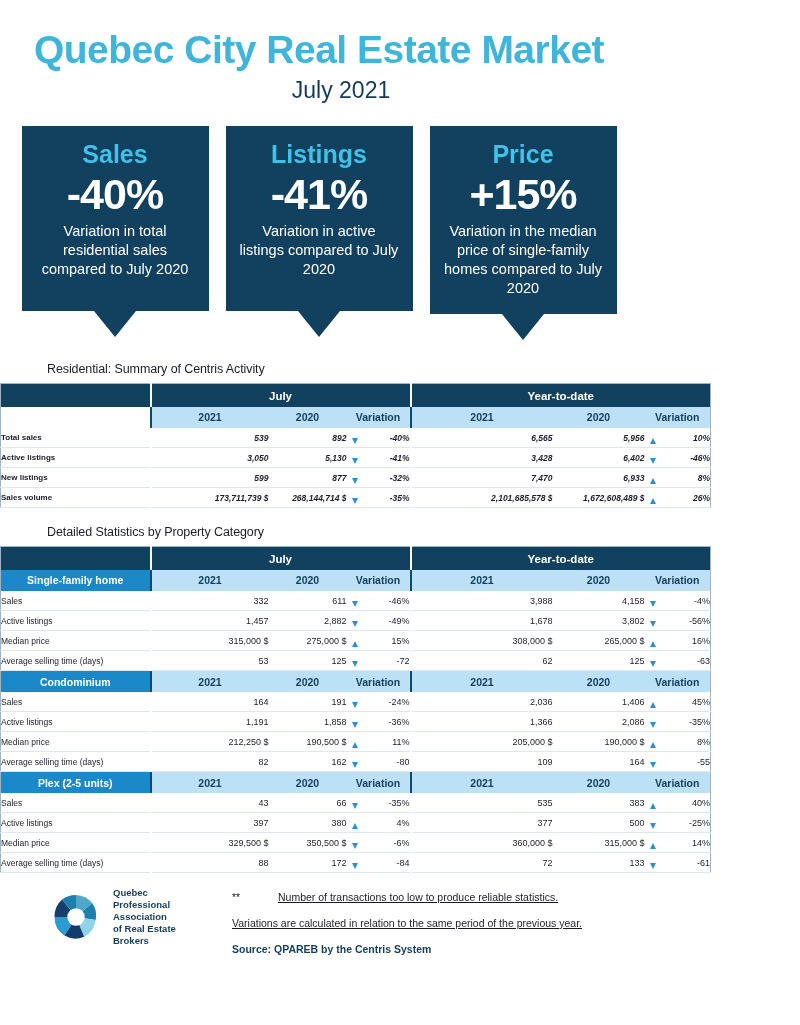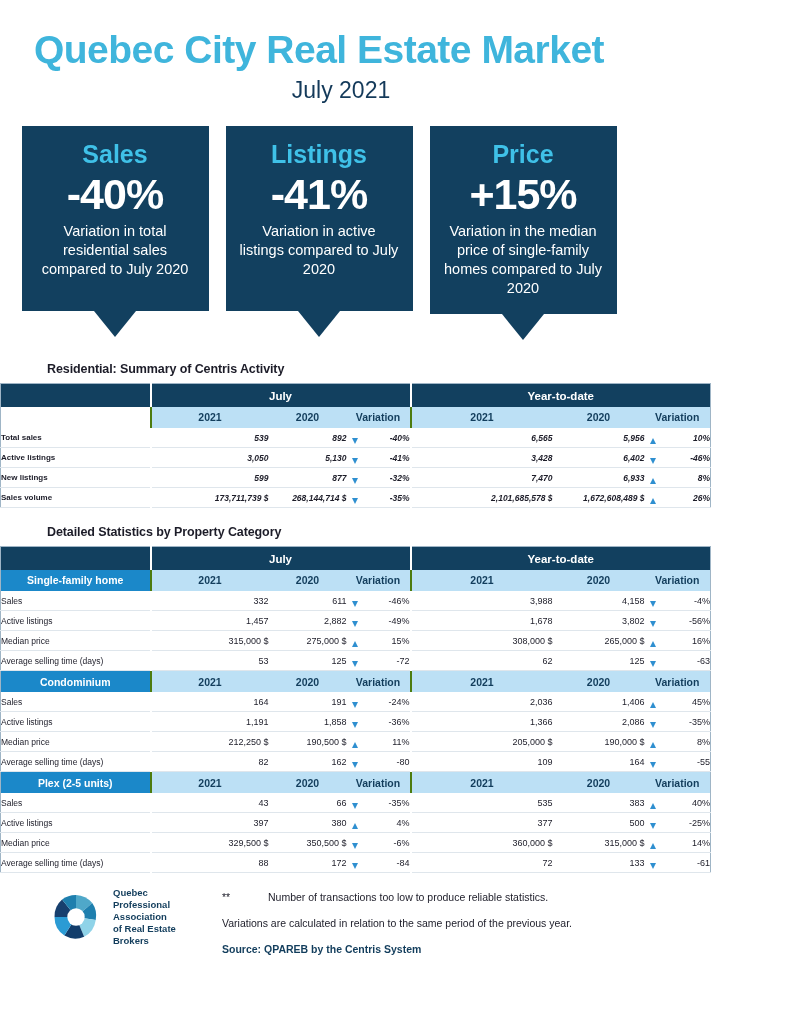--- a/index.html
+++ b/index.html
@@ -46,21 +46,21 @@
   .card-arrow {
     width: 0; height: 0; margin: 0 auto;
     border-left: 21px solid transparent;
     border-right: 21px solid transparent;
     border-top: 26px solid #12405F;
   }
   .card-wrap.tall .card { min-height: 185px; }
 
   
   .section-title {
-    font-size: 12.5px; font-weight: bold; color: #1c1c28;
+    font-size: 12.5px; font-weight: normal; color: #1c1c28;
     margin: 0 0 7px 47px; letter-spacing: -0.1px;
   }
   .block1 { margin-top: 22px; }
   .block2 { margin-top: 17px; }
 
   
   table.stats {
     border-collapse: collapse;
     width: 710px; margin: 4px auto;
     table-layout: fixed;
@@ -71,21 +71,21 @@
   .hdr-dark.period {
     text-align: center; font-size: 11.5px; font-weight: bold;
     height: 23px; border-left: 2px solid #ffffff;
   }
   .hdr-dark.blank { height: 23px; }
 
   .hdr-light {
     background: #BCE0F5; color: #123d5c; text-align: center;
     font-size: 10.5px; font-weight: bold; height: 21px;
   }
-  .hdr-light.sep { border-left: 2px solid #4d7c0f; }
+  .hdr-light.sep { border-left: 2px solid #0c4a6e; }
   .hdr-light.blank-cell { background:#fff; }
 
   .cat-head {
     background: #1B88C9; color: #ffffff; text-align: center;
     font-size: 10.5px; font-weight: bold; height: 21px;
   }
 
   .rowlabel {
     font-size: 8.5px; color: #1c1c28; padding-left: 6px;
     height: 20px; white-space: nowrap;
@@ -118,30 +118,30 @@
 
   .body-row td { border-bottom: 1px solid #dfe6ec; background: #fff; }
   .tbl-outline { border: 1px solid #9fb5c6; }
 
   
   .grp-sep { border-left: 2px solid #ffffff !important; }
 
   
   .footer {
     margin-top: 14px; display: flex; align-items: flex-start;
-    padding-left: 47px; padding-right: 30px; gap: 0px;
+    padding-left: 47px; padding-right: 30px; gap: 10px;
   }
   .logo-area { display:flex; align-items:center; gap: 8px; width: 175px; flex: none; }
   .logo-mark { width: 58px; height: 58px; flex: none; }
   .logo-text {
     font-size: 9.5px; font-weight: bold; color: #123d5c;
     line-height: 1.24;
   }
   .notes { padding-top: 4px; font-size: 10.5px; color: #1c1c28; }
-  .note-line { margin-bottom: 13px; line-height: 1.2; }
+  .note-line { margin-bottom: 13px; line-height: 1.2; text-decoration: underline; }
   .note-star { display:inline-block; width: 46px; font-size:10.5px; vertical-align: top;}
   .note-source { font-weight: bold; color: #123d5c; font-size: 10.5px; }
 </style>
 </head>
 <body>
 
 <div class="page">
 
   <div class="header">
     <div class="title">Quebec City Real Estate Market</div>

